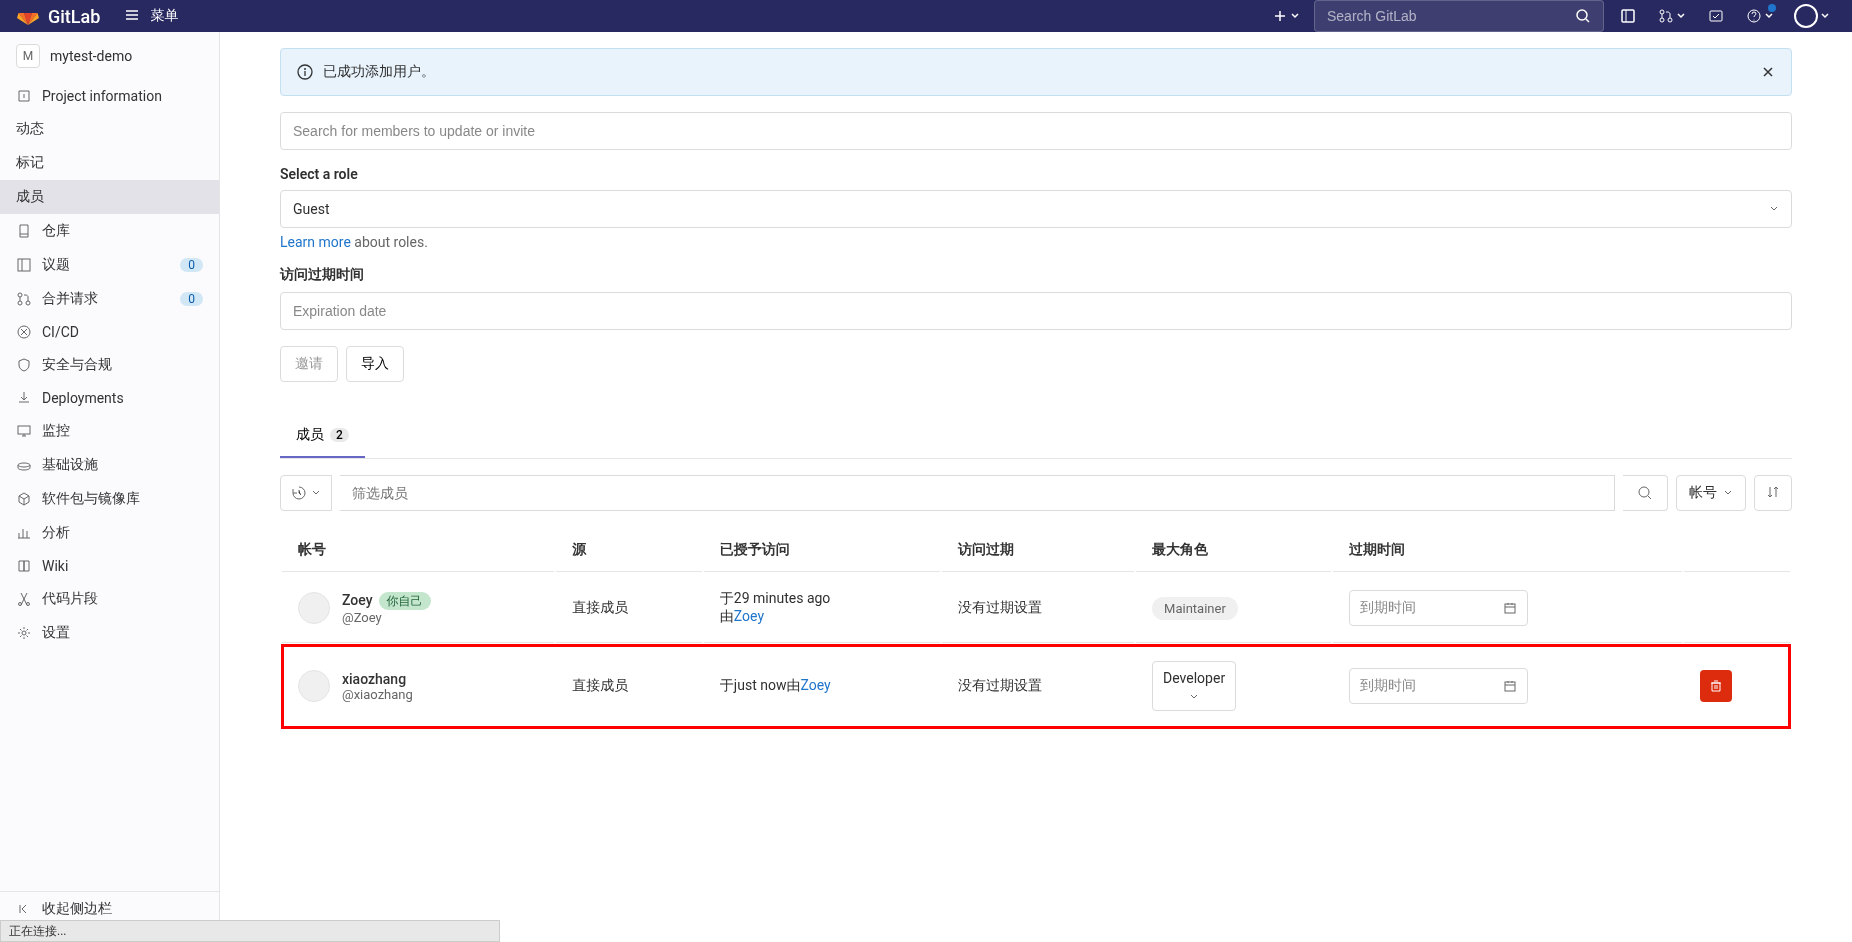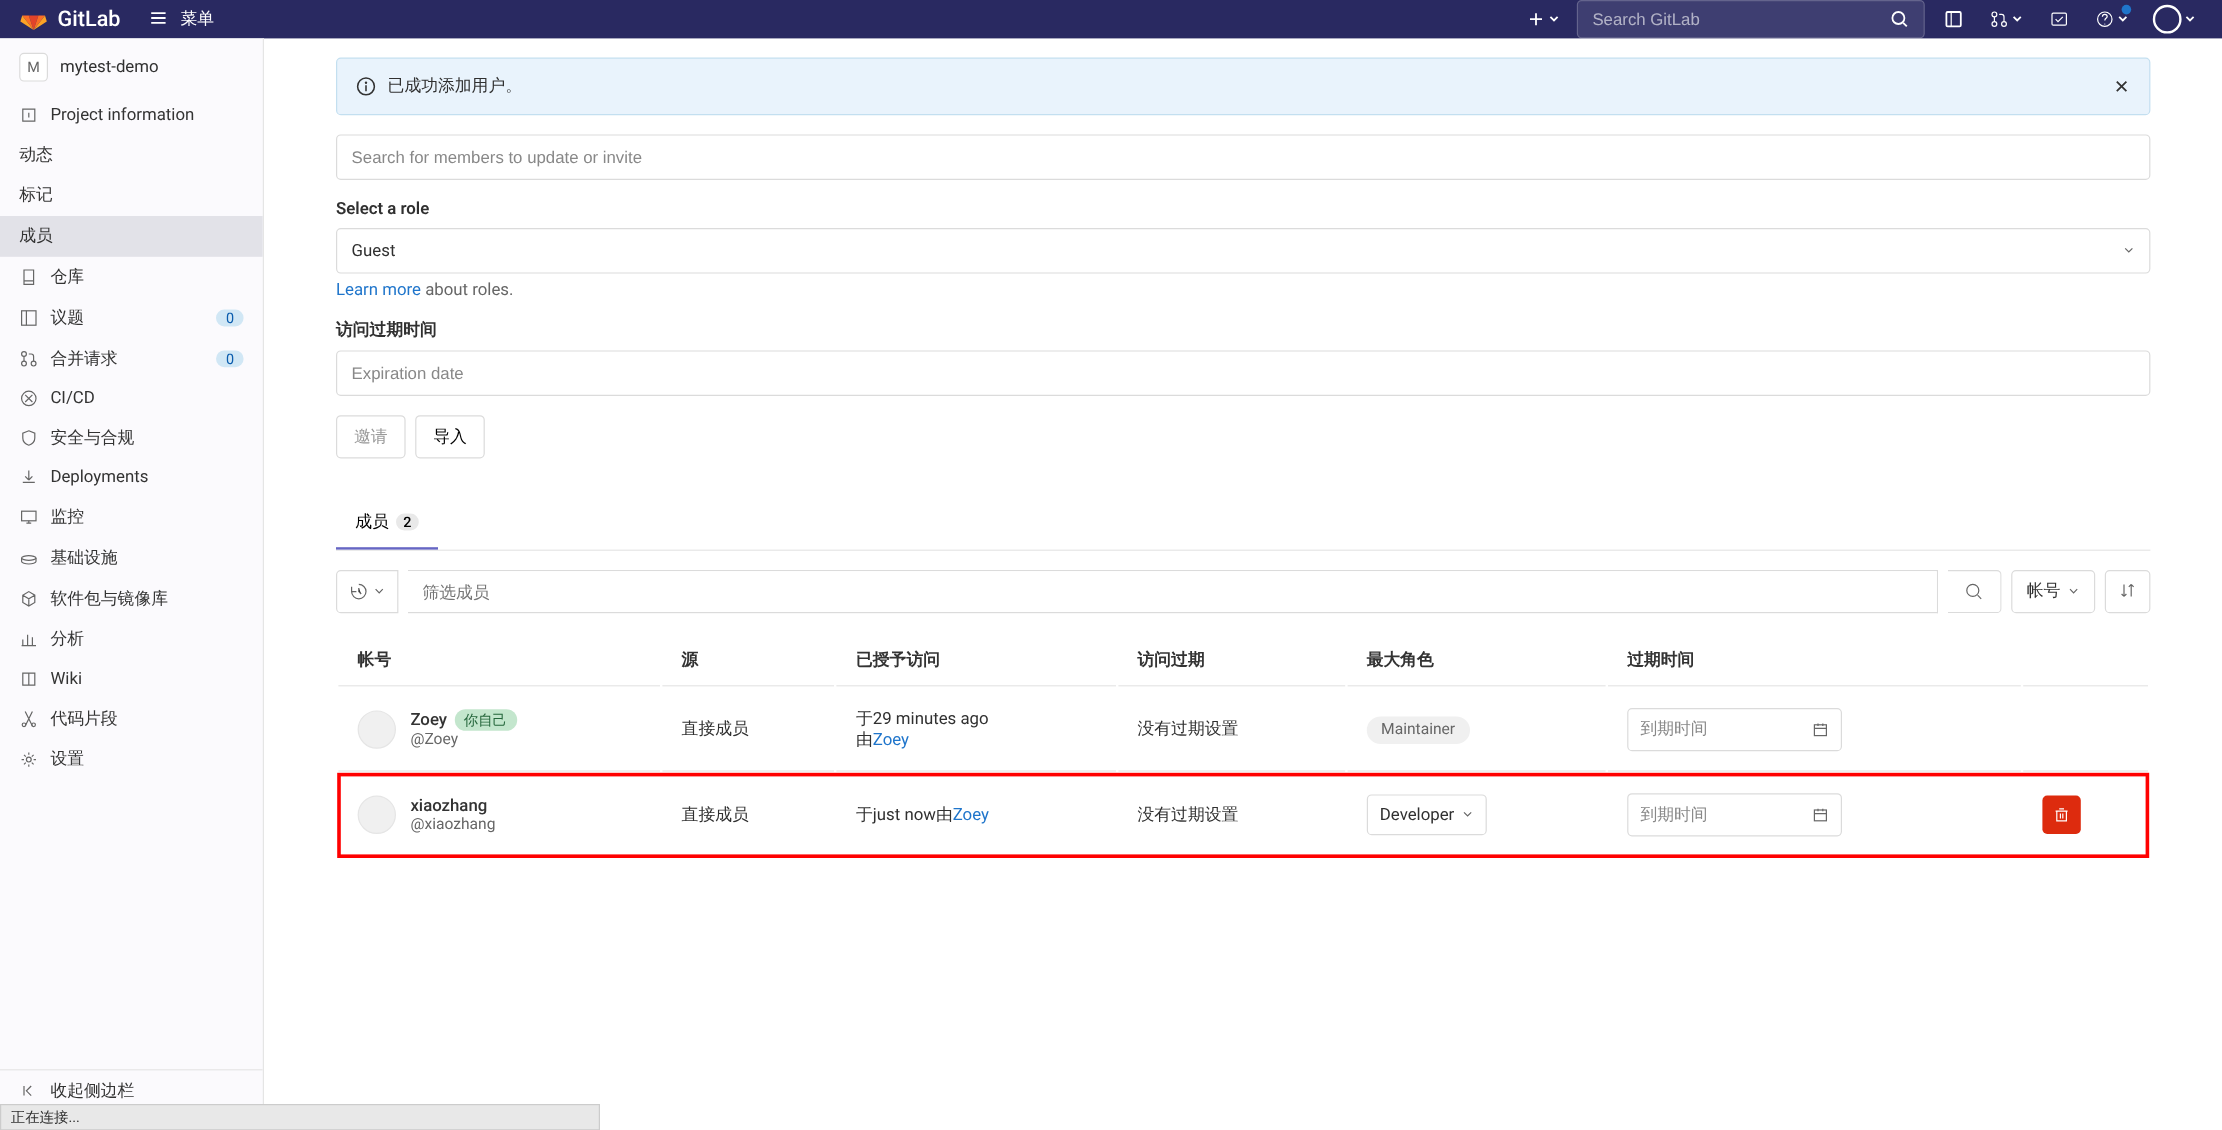--- a/index.html
+++ b/index.html
@@ -68,21 +68,21 @@
     .members-table { width: 100%; margin-top: 16px; }
     .members-table th { text-align: left; padding: 12px 16px; font-weight: 600; color: #333; border-bottom: 1px solid #e5e5e5; }
     .members-table td { padding: 16px; vertical-align: middle; border-bottom: 1px solid #e5e5e5; }
     .member-account { display: flex; align-items: center; gap: 12px; }
     .member-avatar { width: 32px; height: 32px; border-radius: 50%; background: #f0f0f0; border: 1px solid #e5e5e5; }
     .member-name { font-weight: 500; color: #333; }
     .member-username { color: #666; font-size: 13px; }
     .self-badge { background: #c3e6cd; color: #24663b; border-radius: 10px; padding: 2px 8px; font-size: 12px; margin-left: 6px; }
     .member-link { color: #1f75cb; text-decoration: none; }
     .role-badge { background: #f0f0f0; border-radius: 12px; padding: 4px 12px; font-size: 13px; color: #666; display: inline-block; }
-    .role-select { border: 1px solid #dbdbdb; border-radius: 4px; padding: 8px 10px; font-size: 14px; cursor: pointer; display: inline-flex; align-items: center; gap: 6px; }
+    .role-select { border: 1px solid #dbdbdb; border-radius: 4px; padding: 8px 10px; font-size: 14px; cursor: pointer; display: inline-flex; align-items: center; gap: 6px; flex-direction: column; }
     .expiry-input { border: 1px solid #dbdbdb; border-radius: 4px; padding: 8px 10px; display: inline-flex; align-items: center; gap: 24px; width: 179px; justify-content: space-between; }
     .expiry-input span { color: #888; }
     .delete-btn { background: #dd2b0e; border: none; border-radius: 4px; width: 32px; height: 32px; display: flex; align-items: center; justify-content: center; cursor: pointer; }
     
     .highlighted-row { outline: 3px solid #ff0000; outline-offset: -2px; }
     
     .status-bar { position: fixed; bottom: 0; left: 0; height: 22px; background: #e8e8e8; border: 1px solid #ccc; padding: 2px 8px; font-size: 12px; width: 500px; }
     
     svg { display: block; }
   </style>

